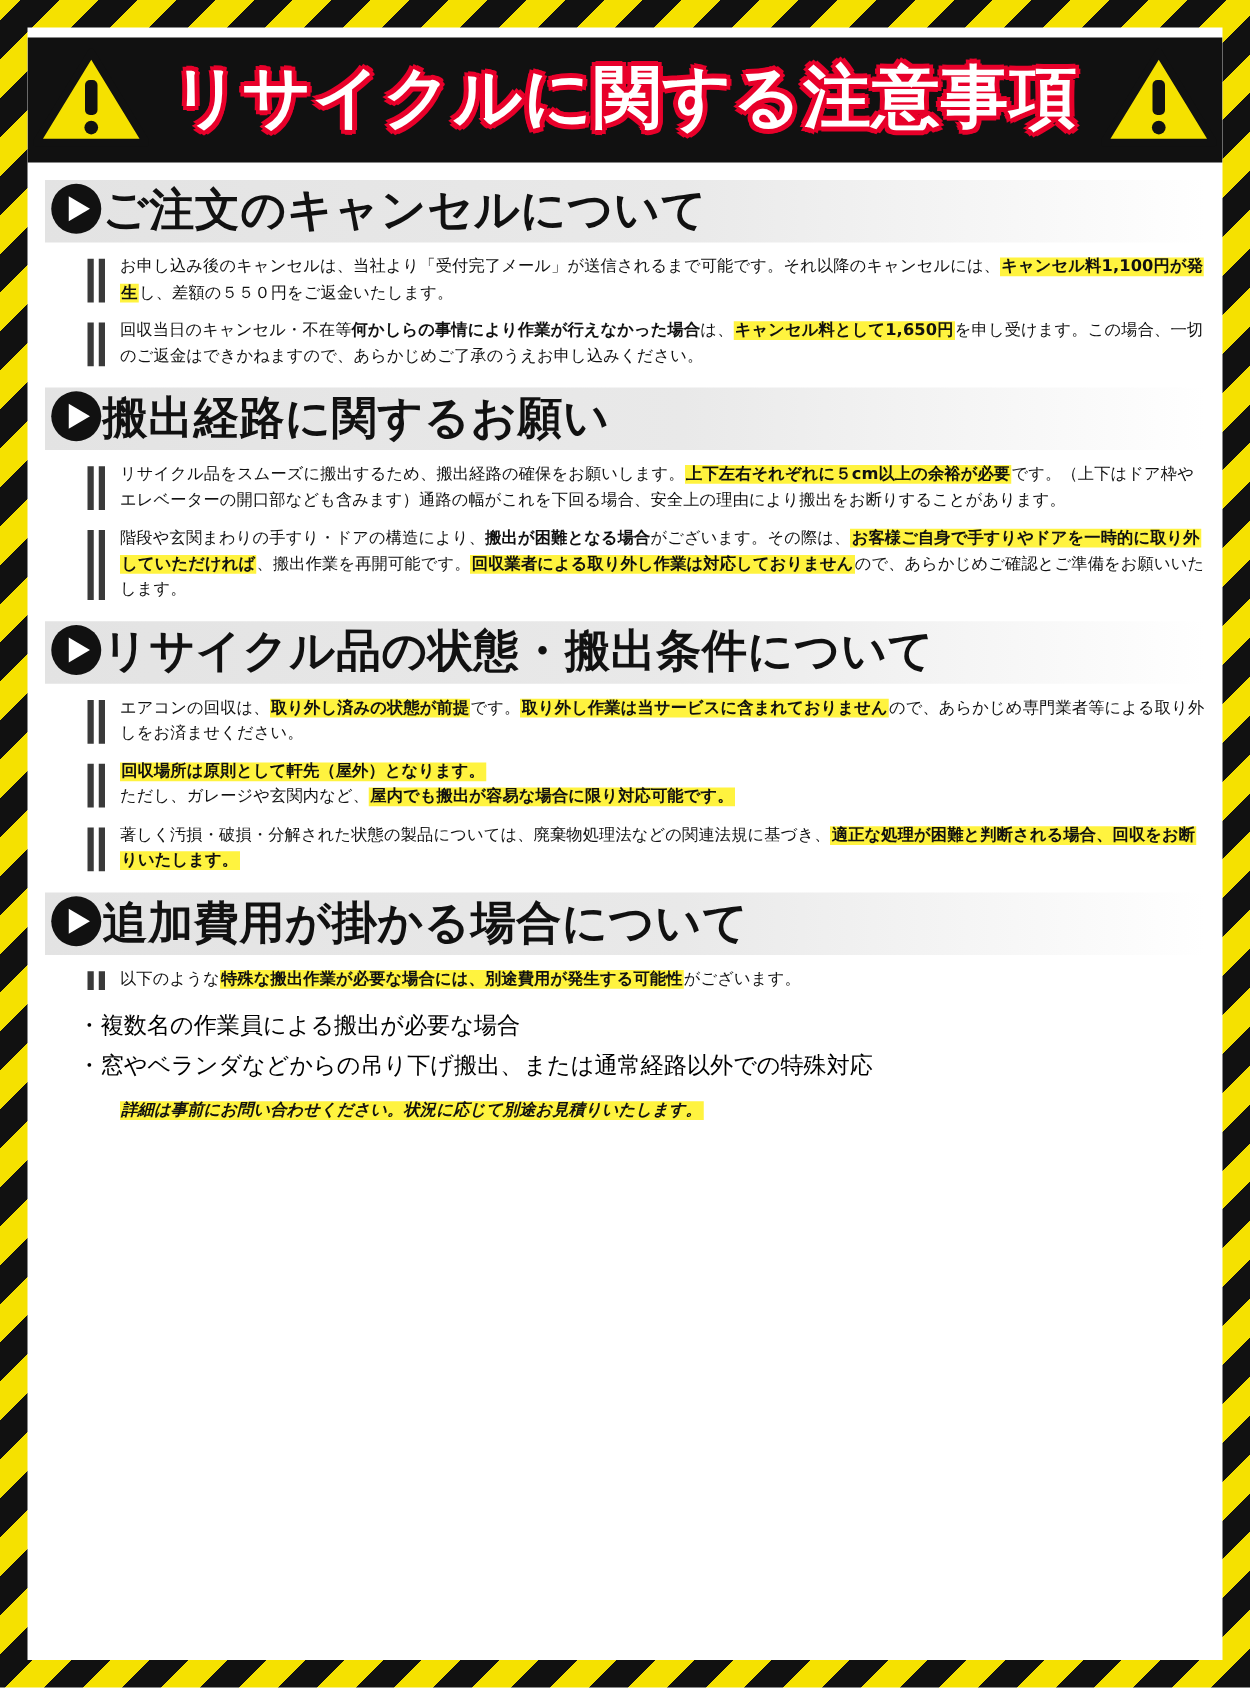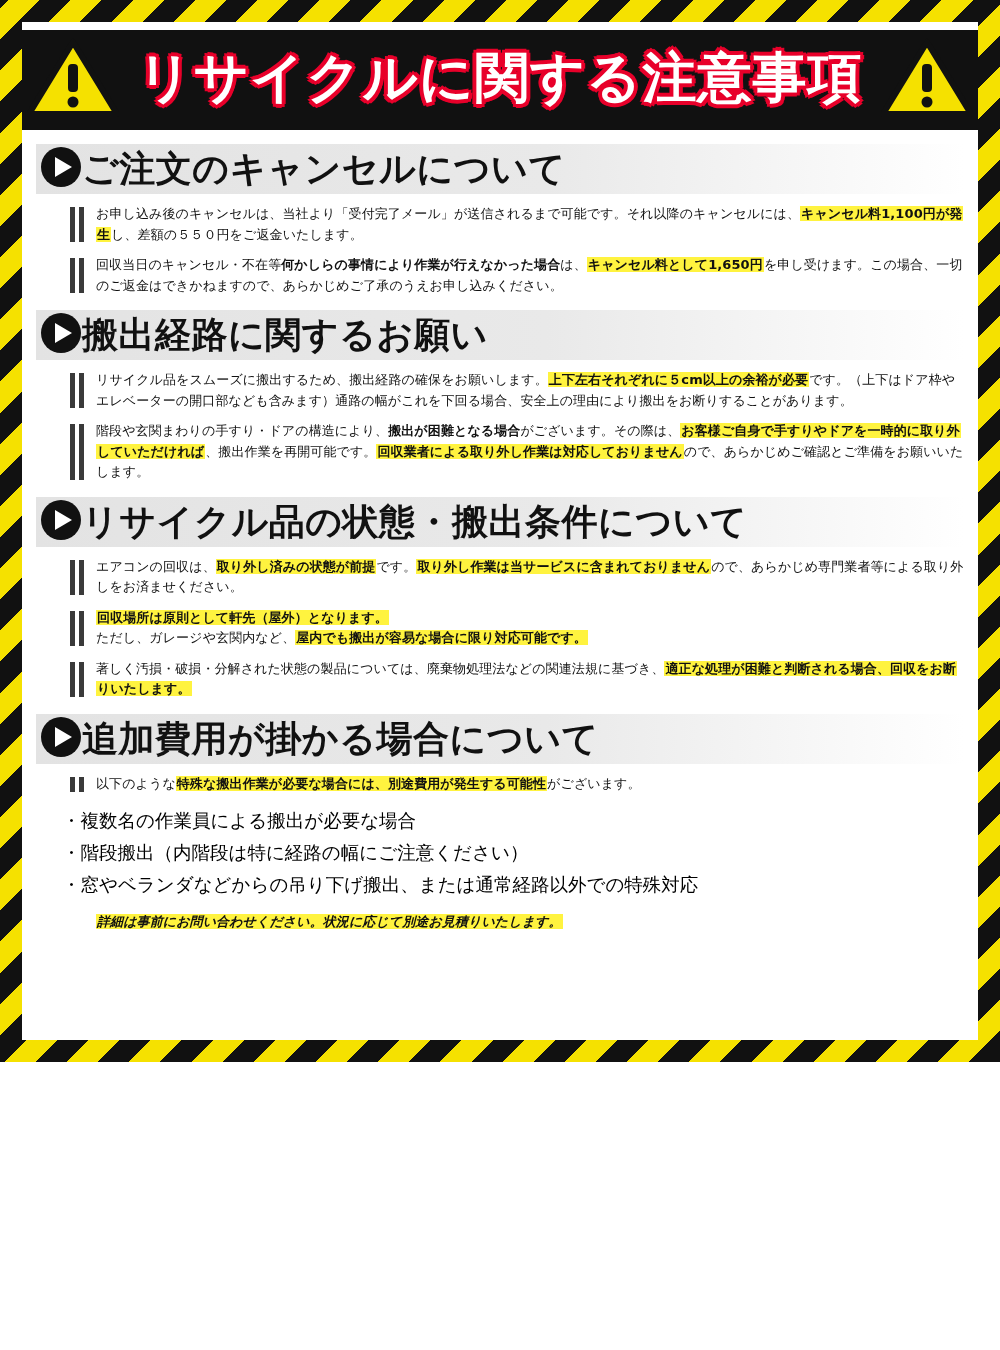--- a/index.html
+++ b/index.html
@@ -6,21 +6,21 @@
   body {
     width: 1000px; height: 1350px;
     font-family: "DejaVu Sans", "Liberation Sans", sans-serif;
     background: #ffffff;
     overflow: hidden;
   }
 
   
   .page {
     position: relative;
-    width: 1000px; height: 1062px;
+    width: 1000px; height: 1350px;
     background: repeating-linear-gradient(
       -45deg,
       #111111 0px, #111111 22px,
       #f5e100 22px, #f5e100 44px
     );
     padding: 22px 22px 22px 22px;
   }
   .inner {
     position: relative;
     width: 100%; height: 100%;
@@ -175,20 +175,19 @@
         <div class="section-head">
           <span class="bullet-arrow"><svg width="42" height="42" viewBox="0 0 42 42">
               <circle cx="21" cy="21" r="20" fill="#111111"></circle>
               <polygon points="15,11 32,21 15,31" fill="#ffffff"></polygon>
             </svg></span>
           <div class="section-title">追加費用が掛かる場合について</div>
         </div>
         <div class="para"><span>以下のような</span><span class="hl">特殊な搬出作業が必要な場合には、別途費用が発生する可能性</span><span>がございます。</span></div>
         <ul class="bullets">
           <li>複数名の作業員による搬出が必要な場合</li>
-          <li>階段搬出（内階段は特に経路の幅にご注意ください）</li>
           <li>窓やベランダなどからの吊り下げ搬出、または通常経路以外での特殊対応</li>
         </ul>
         <div class="para no-bar"><span class="hl">詳細は事前にお問い合わせください。状況に応じて別途お見積りいたします。</span></div>
       </div>
 
   </div>
 </div>
 
 </body></html>

